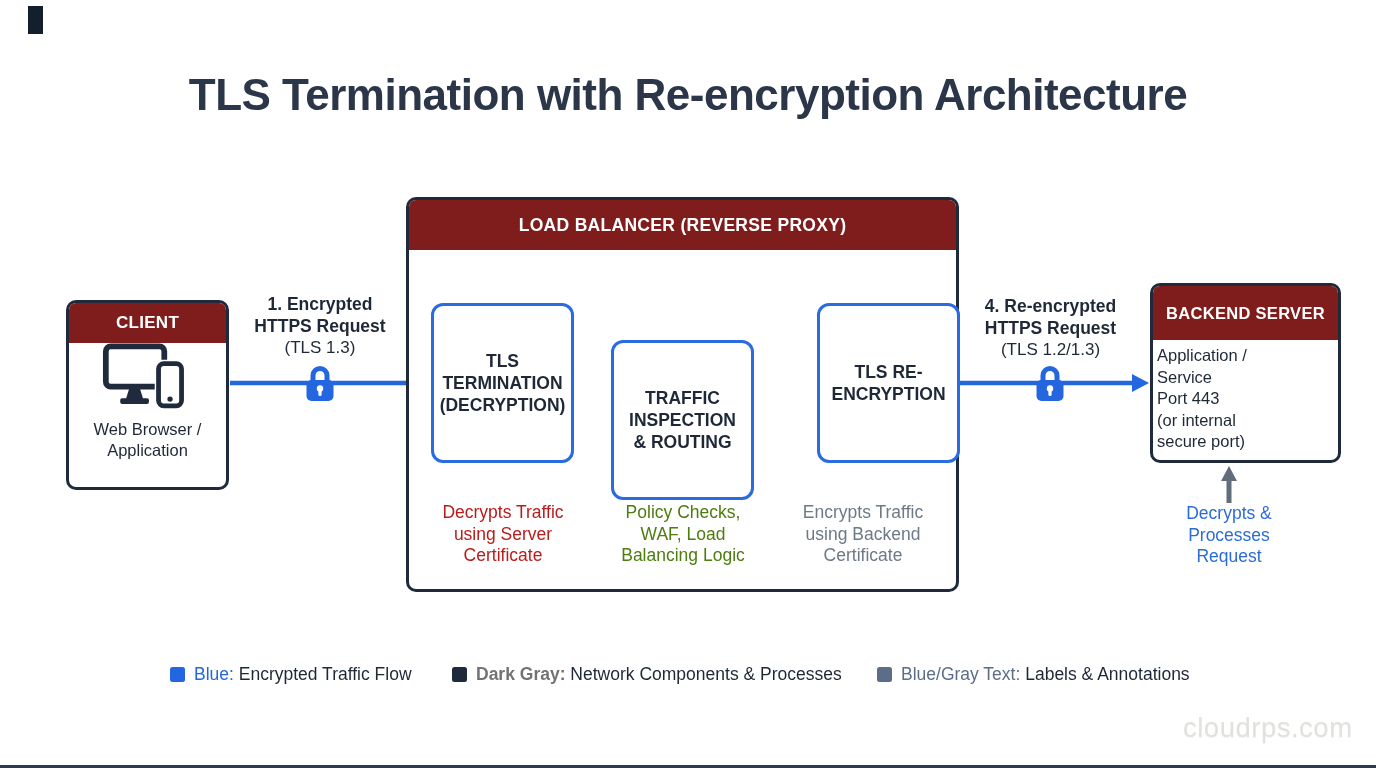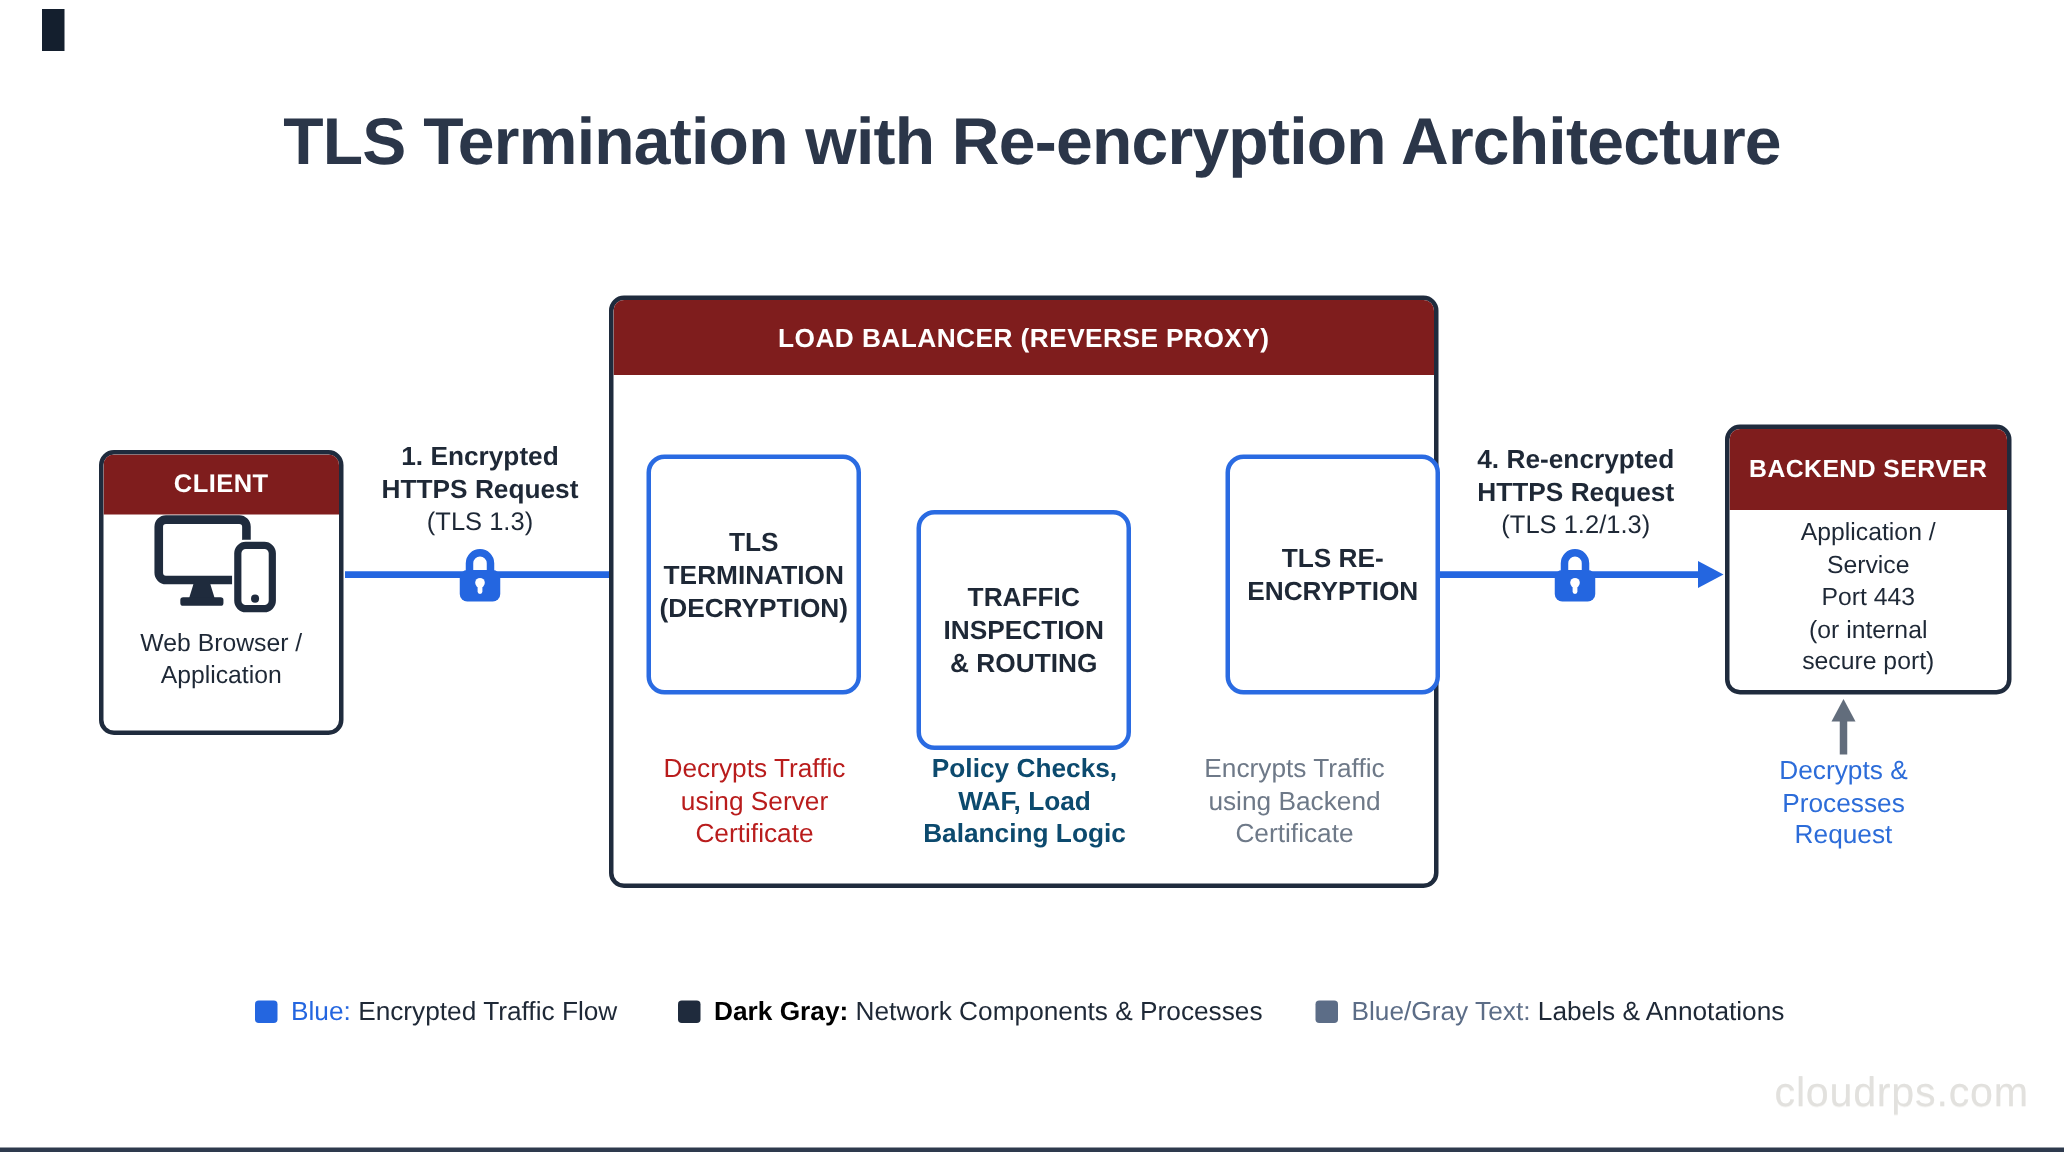--- a/index.html
+++ b/index.html
@@ -31,40 +31,40 @@
   .stage{
     position:absolute;top:303px;width:143px;height:160px;background:#fff;
     border:3.5px solid #2a6be2;border-radius:12px;box-sizing:border-box;
     display:flex;align-items:center;justify-content:center;
   }
   .stage-label{font-size:17.5px;font-weight:800;line-height:22px;text-align:center;color:#1e2836;}
   .stage-1{left:431px;} .stage-2{left:611px;margin-top:37px;} .stage-3{left:791px;margin-left:26px;}
 
   .annotation{position:absolute;top:502px;width:160px;text-align:center;font-size:17.5px;line-height:21.5px;}
   .ann-1{left:423px;color:#b91c1c;}
-  .ann-2{left:603px;color:#0c4a6e;font-weight:bold;}
+  .ann-2{left:603px;color:#4d7c0f;}
   .ann-3{left:783px;color:#6e7988;}
 
   .flow-label{position:absolute;text-align:center;font-size:17px;line-height:22px;color:#1e2836;}
   .flow-label .b{font-weight:bold;font-size:17.5px;}
   .flow-in-label{left:235px;top:293px;width:170px;}
   .flow-out-label{left:963px;top:295px;width:175px;}
   .lock{position:absolute;width:34px;height:40px;}
   .lock-1{left:303px;top:364px;} .lock-2{left:1033px;top:364px;}
 
   .backend-box{left:1150px;top:283px;width:191px;height:180px;}
   .backend-box .node-header{min-height:54px;font-size:16.5px;line-height:20px;padding:2px 6px;box-sizing:border-box;}
-  .backend-body{padding:5px 16px;font-size:16.5px;line-height:21.5px;text-align:center;}
+  .backend-body{padding:5px 4px;font-size:16.5px;line-height:21.5px;text-align:left;}
   .backend-ann{position:absolute;left:1173px;top:503px;width:112px;text-align:center;font-size:17.5px;line-height:21.5px;color:#2c6cd9;}
 
   .legend-item{position:absolute;top:664px;display:flex;align-items:center;font-size:17.5px;color:#1e2836;white-space:pre;}
   .legend-1{left:170px;} .legend-2{left:452px;} .legend-3{left:877px;}
   .swatch{width:15px;height:15px;border-radius:2.5px;margin-right:9px;flex:0 0 auto;}
   .legend-1 .term{color:#2466e0;}
-  .legend-2 .term{color:#000000;font-weight:bold;}
+  .legend-2 .term{color:#737373;font-weight:bold;}
   .legend-3 .term{color:#5c6d87;}
 
   .watermark{position:absolute;left:1183px;top:712px;font-size:27.5px;letter-spacing:.5px;color:#e2e1de;text-shadow:0 1px 0 #f6f5f3;}
 </style>
 </head>
 <body>
 
 <div class="canvas">
 
   <div class="corner-mark"></div>

